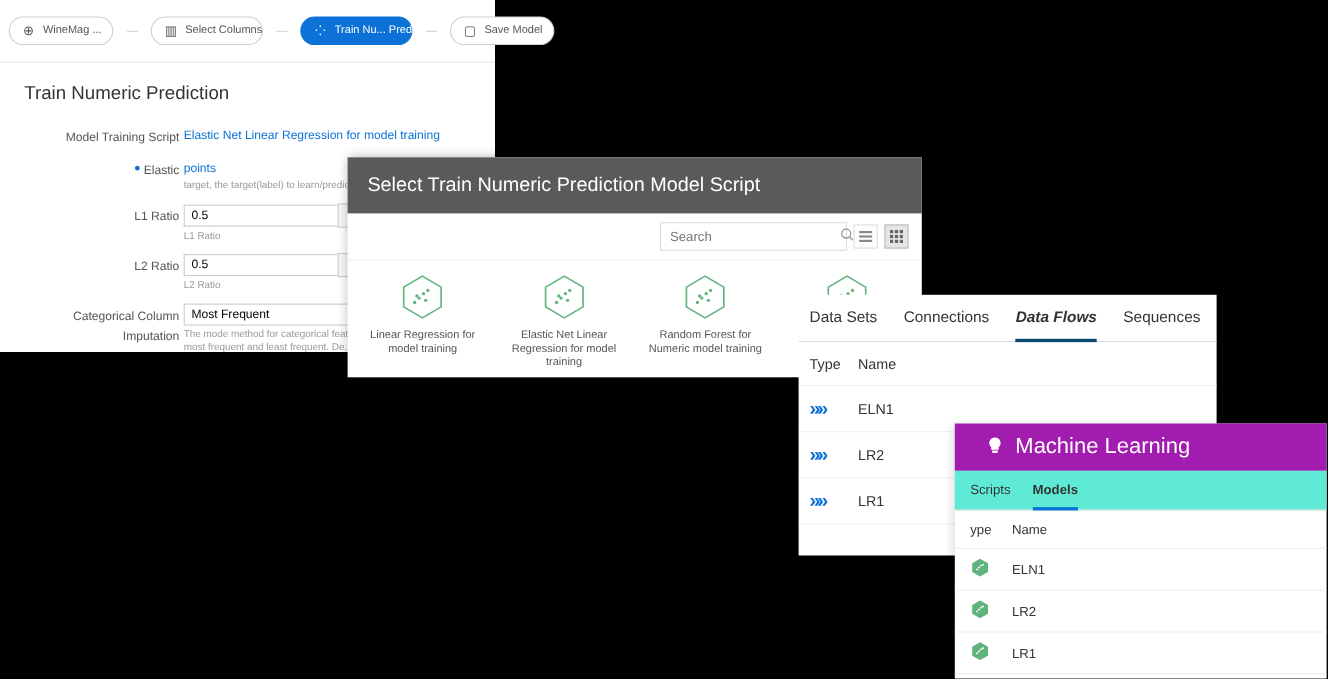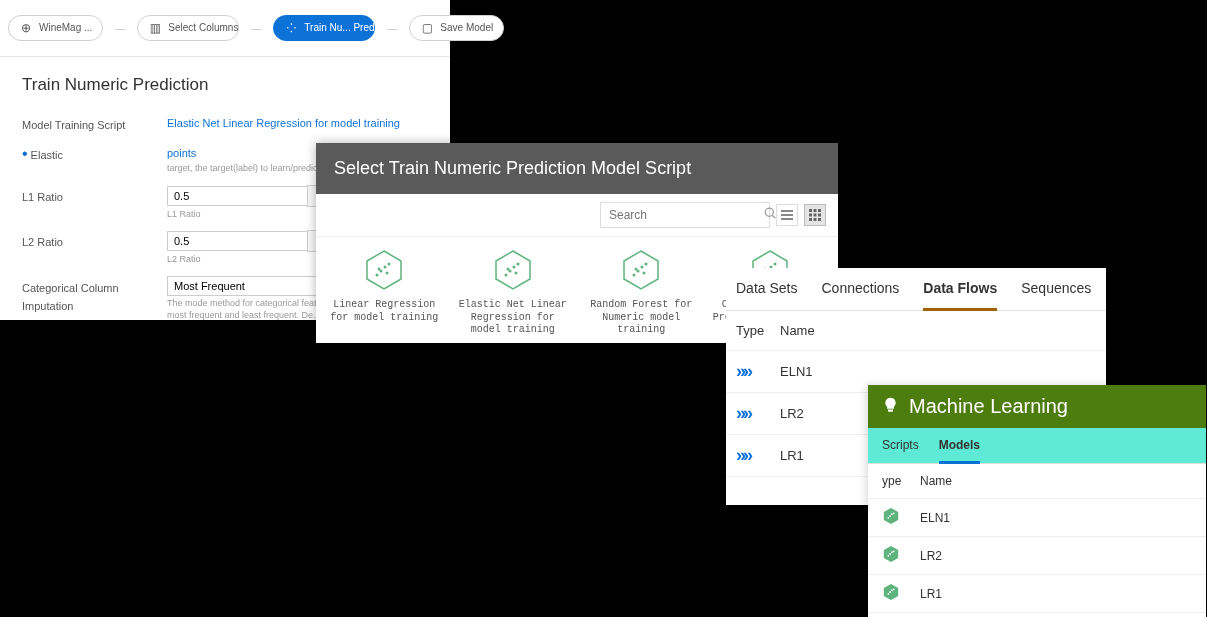--- a/index.html
+++ b/index.html
@@ -80,22 +80,22 @@
     }
 
     .form-row {
       display: flex;
       align-items: flex-start;
       margin-bottom: 10px;
     }
 
     .form-label-col {
       width: 145px;
-      text-align: left;
-      padding-right: 20px;
+      text-align: right;
+      padding-right: 4px;
       padding-top: 2px;
     }
 
     .form-label {
       font-size: 11px;
       color: #555;
     }
 
     .required-dot {
       color: #0c72d8;
@@ -206,21 +206,20 @@
 
     .view-toggle.active {
       background: #e5e5e5;
       border-color: #bbb;
     }
 
     .script-grid {
       display: flex;
       padding: 12px 5px;
       gap: 2px;
-      font-family: Liberation Mono, monospace;
     }
 
     .script-item {
       flex: 1;
       display: flex;
       flex-direction: column;
       align-items: center;
       text-align: center;
     }
 
@@ -259,22 +258,23 @@
     }
 
     .tab {
       padding-bottom: 12px;
       color: #333;
       cursor: pointer;
     }
 
     .tab.active {
       font-weight: 600;
-      border-bottom: 3px solid #a16207;
+      border-bottom: 3px solid #0c4a6e;
       margin-bottom: -1px;
+      font-style: italic;
     }
 
     .list-header {
       display: flex;
       padding: 12px 10px;
       font-size: 13px;
       color: #333;
       border-bottom: 1px solid #eee;
     }
 
@@ -303,23 +303,23 @@
       position: absolute;
       left: 868px;
       top: 385px;
       width: 338px;
       height: 232px;
       background: #fff;
       box-shadow: -2px 0 8px rgba(0,0,0,0.15);
     }
 
     .ml-header {
-      background: #4d7c0f;
+      background: #a21caf;
       color: #fff;
-      padding: 10px 14px;
+      padding: 10px 28px;
       display: flex;
       align-items: center;
       gap: 10px;
       font-size: 20px;
       font-weight: 300;
     }
 
     .bulb-icon {
       font-size: 16px;
     }

